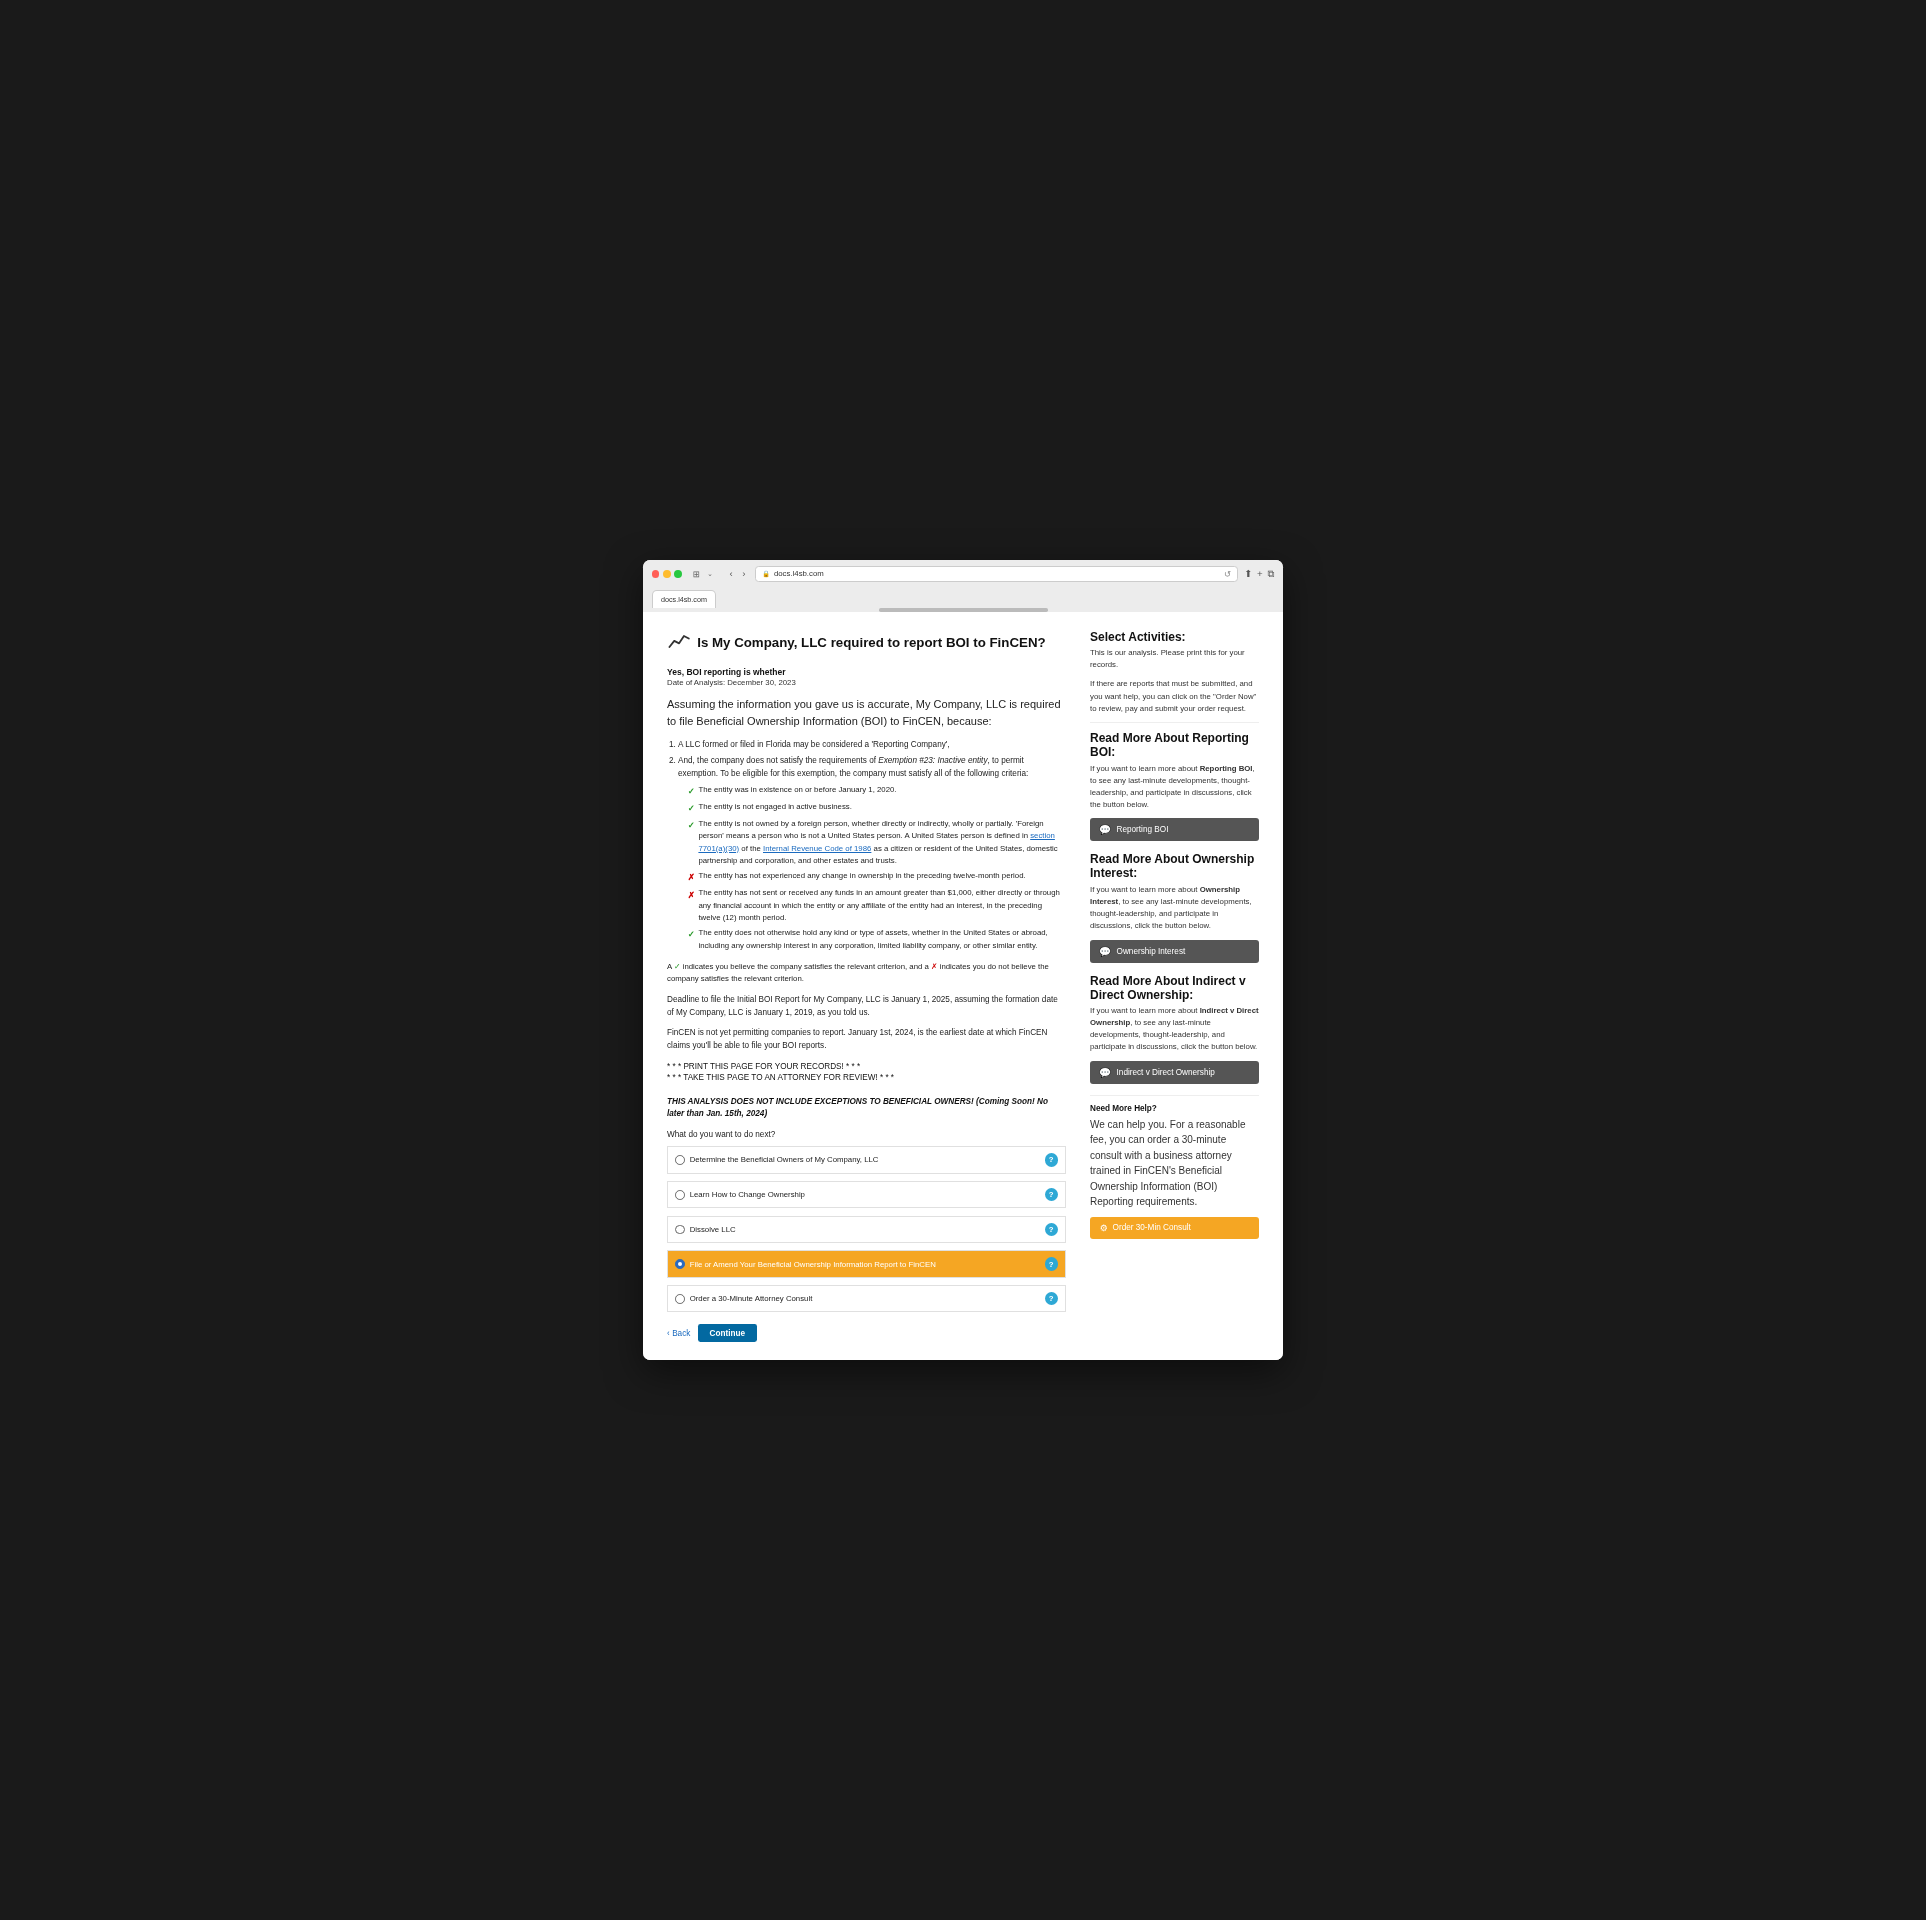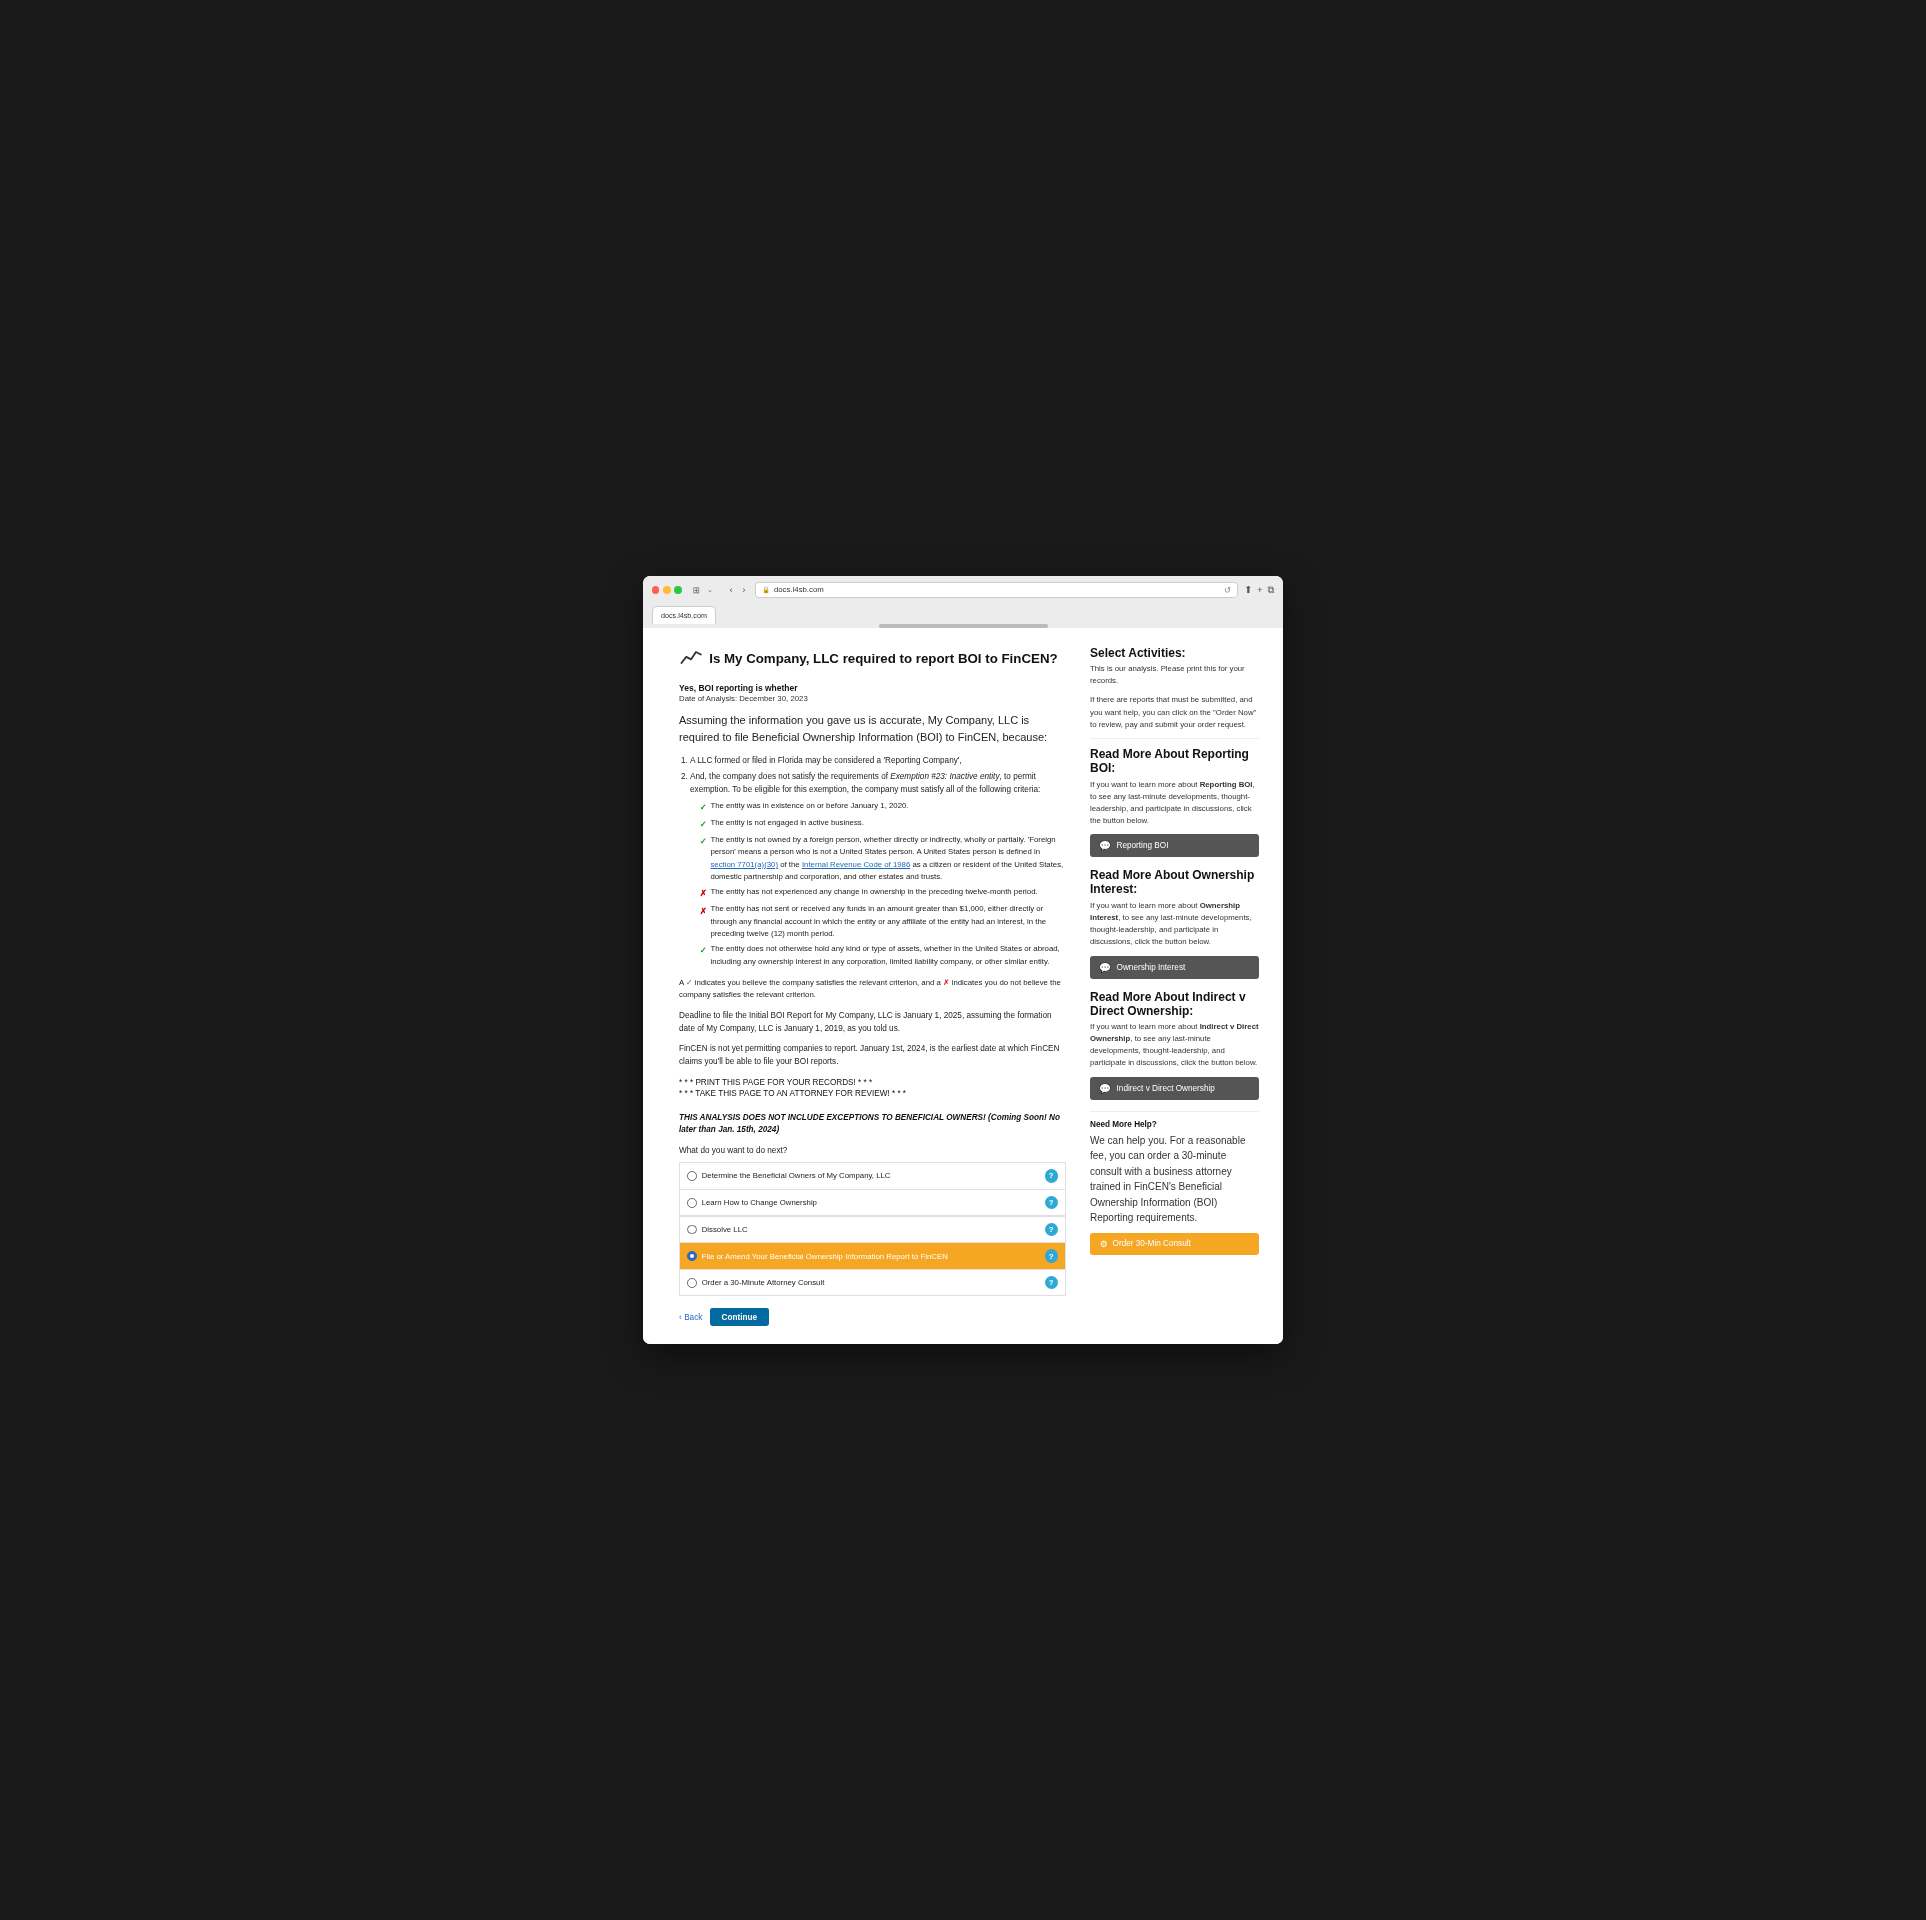--- a/index.html
+++ b/index.html
@@ -103,21 +103,21 @@
     }
     .scrollbar-track {
       background: #bbb;
       height: 3.6px;
       width: 169px;
       border-radius: 1.8px;
       margin: 0 auto;
     }
     .page-content {
       background: #fff;
-      padding: 18px 24px 18px 36px;
+      padding: 18px 24px 18px 24px;
       display: flex;
       gap: 24px;
     }
     .main-col {
       flex: 1;
       min-width: 0;
     }
     .sidebar-col {
       width: 169px;
       flex-shrink: 0;
@@ -218,21 +218,21 @@
       line-height: 1.5;
     }
     .next-question {
       font-size: 8.2px;
       color: #222;
       margin-bottom: 7.2px;
     }
     .radio-options {
       display: flex;
       flex-direction: column;
-      gap: 0;
+      gap: 8px;
       margin-bottom: 12px;
     }
     .radio-option {
       display: flex;
       align-items: center;
       justify-content: space-between;
       padding: 6px 7.2px;
       border: 0.6px solid #e0e0e0;
       margin-bottom: -0.6px;
       cursor: pointer;

